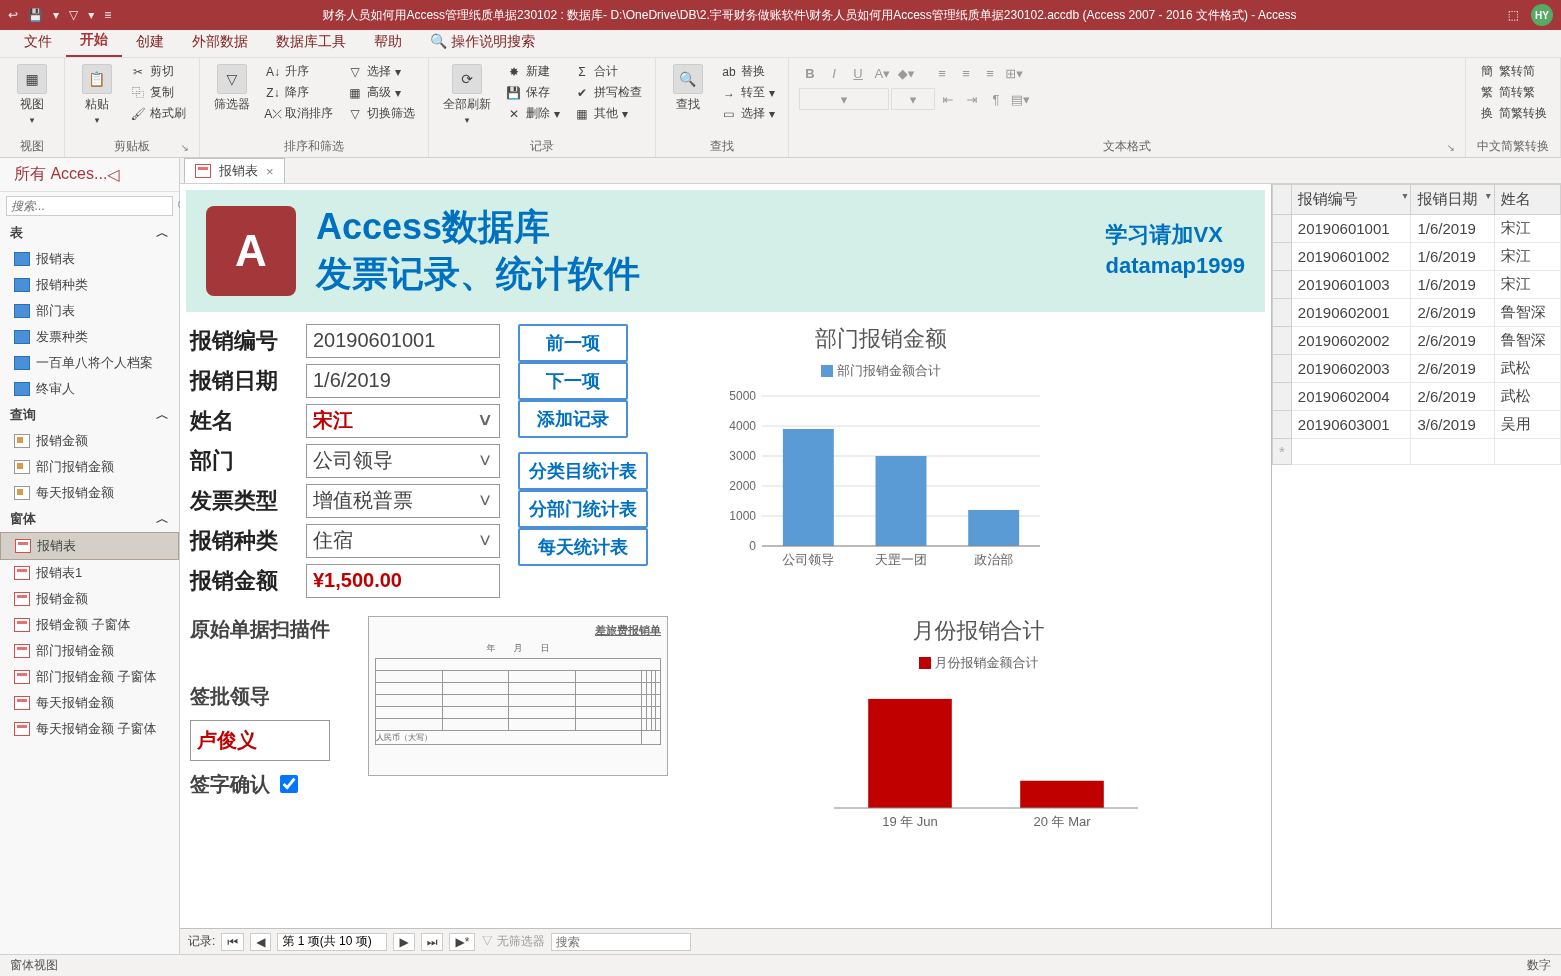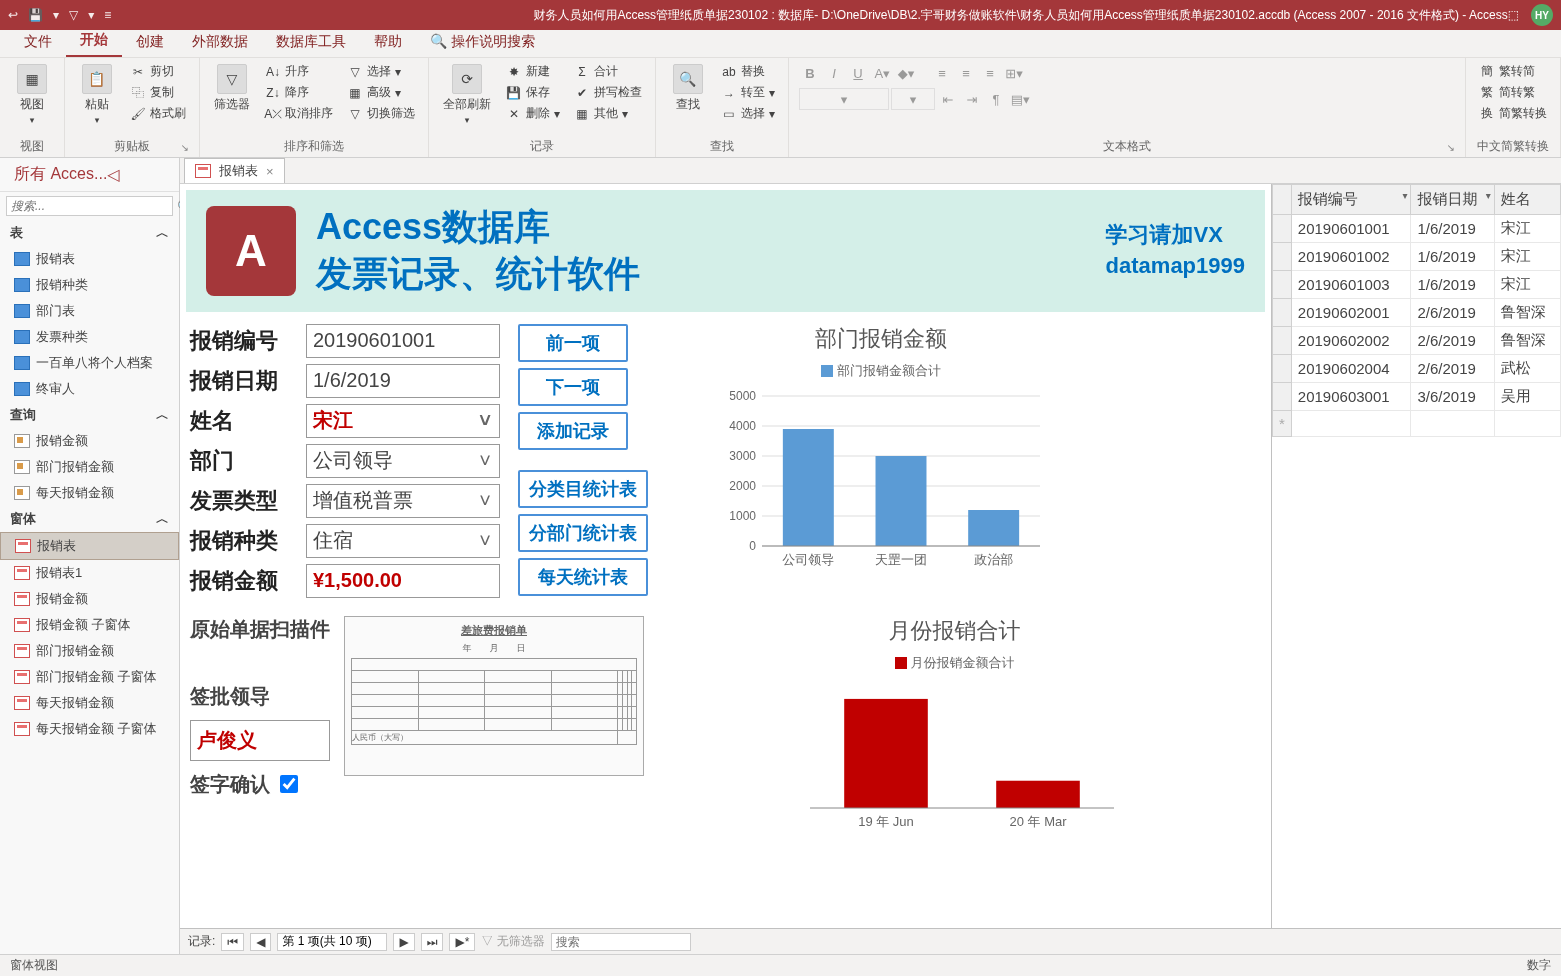--- a/index.html
+++ b/index.html
@@ -2,21 +2,21 @@
 <html><head>
 <meta charset="utf-8">
 <style>
 * { margin:0; padding:0; box-sizing:border-box; font-family:"Microsoft YaHei","Segoe UI",sans-serif; }
 body { background:#fff; width:1561px; height:976px; overflow:hidden; font-size:13px; color:#444; }
 
 
 .titlebar { height:30px; background:#a4373a; color:#fff; display:flex; align-items:center; padding:0 8px; font-size:12px; }
 .titlebar .qat { display:flex; gap:10px; align-items:center; }
 .titlebar .qat span { opacity:.9; }
-.titlebar .tcenter { flex:1; text-align:right; white-space:nowrap; overflow:hidden; }
+.titlebar .tcenter { flex:1; text-align:center; white-space:nowrap; overflow:hidden; }
 .titlebar .tright { display:flex; gap:12px; align-items:center; }
 .avatar { width:22px; height:22px; border-radius:50%; background:#5a6; display:flex; align-items:center; justify-content:center; font-size:10px; font-weight:bold; color:#fff; }
 
 
 .menutabs { height:28px; background:#f3f2f1; display:flex; align-items:flex-end; padding:0 10px; border-bottom:1px solid #e1dfdd; }
 .menutabs .mtab { padding:6px 14px; font-size:14px; color:#7f1d1d; cursor:pointer; }
 .menutabs .mtab.active { color:#a4373a; border-bottom:2px solid #a4373a; font-weight:bold; }
 
 
 .ribbon { height:100px; background:#f3f2f1; display:flex; border-bottom:1px solid #d0d0d0; }
@@ -61,35 +61,35 @@
 .accessicon::before { content:""; position:absolute; right:-12px; top:10px; bottom:10px; width:24px; background:#cc5558; border-radius:4px; z-index:-1; }
 .bannertitle { color:#0070c0; font-size:36px; font-weight:bold; line-height:1.3; }
 .bannerside { margin-left:auto; color:#0070c0; font-size:22px; font-weight:bold; line-height:1.4; }
 
 .formgrid { padding:6px 10px; display:grid; grid-template-columns:310px 150px 390px; gap:6px 18px; align-items:start; }
 .frow { display:flex; align-items:center; gap:6px; margin-bottom:6px; }
 .flabel { width:110px; font-size:22px; font-weight:bold; color:#222; }
 .finput { flex:1; border:1px solid #999; padding:4px 6px; font-size:20px; background:#fff; height:34px; display:flex; align-items:center; }
 .finput.red { color:#c00000; font-weight:bold; }
 .fdd { width:16px; text-align:center; color:#666; }
-.navbtn { border:2px solid #4a90d9; color:#0070c0; background:#fff; padding:5px 0; width:110px; text-align:center; font-size:18px; cursor:pointer; margin-bottom:6px; font-weight:bold; border-radius:2px; }
+.navbtn { border:2px solid #4a90d9; color:#0070c0; background:#fff; padding:5px 0; width:110px; text-align:center; font-size:18px; cursor:pointer; margin-bottom:0; font-weight:bold; border-radius:2px; }
 .col2 { display:flex; flex-direction:column; align-items:flex-start; }
 
 .chartbox { }
 .charttitle { text-align:center; font-size:22px; color:#555; margin-bottom:8px; }
 .chartlegend { text-align:center; font-size:13px; color:#666; margin-bottom:10px; }
 .legbox { display:inline-block; width:12px; height:12px; margin-right:4px; vertical-align:middle; }
 .barsvg { display:block; margin:0 auto; }
 
-.scanarea { padding:6px 10px; display:flex; gap:4px; }
+.scanarea { padding:6px 10px; display:flex; gap:28px; }
 .scanleft { width:150px; }
 .scanlabel { font-size:20px; font-weight:bold; margin-bottom:10px; }
 .scaninput { border:1px solid #999; padding:6px; font-size:20px; color:#c00000; font-weight:bold; width:140px; }
 .scanimg { width:300px; height:160px; border:1px solid #aaa; background:#fafafa; font-size:9px; padding:6px; color:#666; }
-.scanimg .scanttl { text-align:center; font-weight:bold; text-decoration:underline; margin-bottom:4px; font-size:11px; }
+.scanimg .scanttl { text-align:right; font-weight:bold; text-decoration:underline; margin-bottom:4px; font-size:11px; }
 .checkrow { display:flex; align-items:center; gap:10px; font-size:20px; font-weight:bold; margin-top:10px; }
 .checkrow input { width:18px; height:18px; }
 
 
 .datasheet { width:290px; border-left:1px solid #c0c0c0; background:#fff; overflow:auto; font-size:15px; }
 .datasheet table { border-collapse:collapse; width:100%; }
 .datasheet th { background:#f0f0f0; border:1px solid #d0d0d0; padding:5px 6px; font-weight:normal; text-align:left; white-space:nowrap; position:relative; }
 .datasheet th .dd { position:absolute; right:3px; font-size:10px; color:#666; }
 .datasheet td { border:1px solid #e8e8e8; padding:4px 6px; white-space:nowrap; }
 .datasheet .rowsel { width:16px; background:#f0f0f0; border:1px solid #d0d0d0; }
@@ -615,20 +615,26 @@
                 <td>鲁智深</td>
               </tr>
               <tr>
                 <td class="rowsel"></td>
                 <td>20190602002</td>
                 <td>2/6/2019</td>
                 <td>鲁智深</td>
               </tr>
               <tr>
                 <td class="rowsel"></td>
+                <td>20190602003</td>
+                <td>2/6/2019</td>
+                <td>武松</td>
+              </tr>
+              <tr>
+                <td class="rowsel"></td>
                 <td>20190602004</td>
                 <td>2/6/2019</td>
                 <td>武松</td>
               </tr>
               <tr>
                 <td class="rowsel"></td>
                 <td>20190603001</td>
                 <td>3/6/2019</td>
                 <td>吴用</td>
               </tr>

